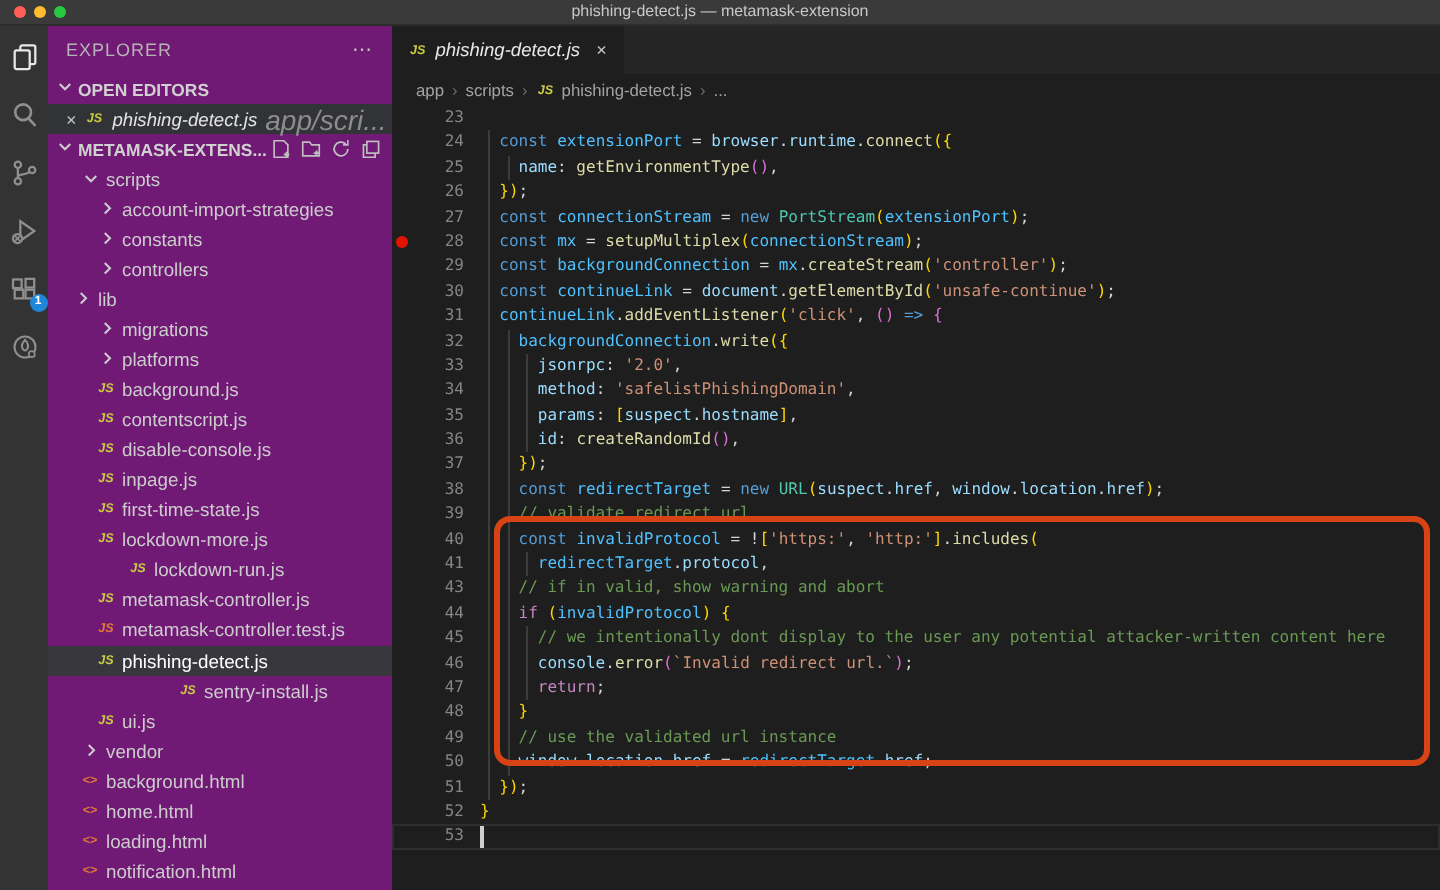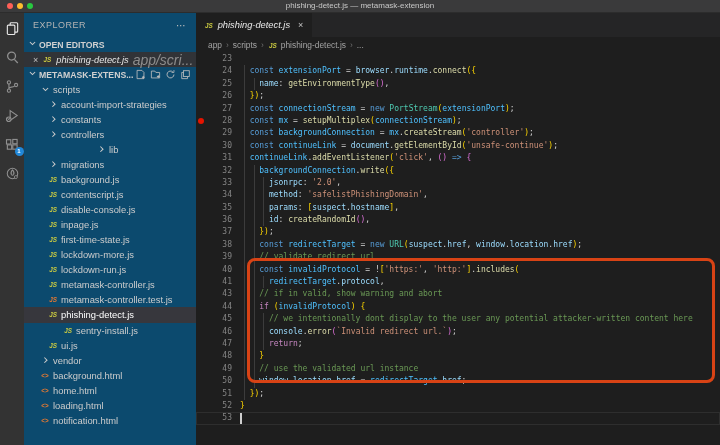--- a/index.html
+++ b/index.html
@@ -15,21 +15,21 @@
 
   
   .activitybar{width:24px;background:#333333;display:flex;flex-direction:column;
                align-items:center;padding-top:7px;gap:12px;flex-shrink:0;}
   .act{width:17px;height:17px;position:relative;display:flex;align-items:center;justify-content:center;}
   .act svg{display:block;}
   .badge{position:absolute;right:-3px;bottom:-3px;width:9px;height:9px;border-radius:50%;
          background:#2188d9;color:#fff;font-size:6px;line-height:9px;text-align:center;font-weight:bold;}
 
   
-  .sidebar{width:172px;background:#0c4a6e;color:#cccccc;flex-shrink:0;display:flex;flex-direction:column;overflow:hidden;}
+  .sidebar{width:172px;background:#701a75;color:#cccccc;flex-shrink:0;display:flex;flex-direction:column;overflow:hidden;}
   .sb-title{height:24px;display:flex;align-items:center;padding:0 9px;font-size:9px;color:#b4b4b4;letter-spacing:.5px;}
   .sb-title .dots{margin-left:auto;font-size:10px;color:#c0c0c0;letter-spacing:1px;}
   .sb-sec{height:15px;display:flex;align-items:center;font-weight:bold;font-size:8.7px;color:#d0d0d0;padding-left:3px;gap:2px;}
   .sb-sec .chev{width:10px;text-align:center;flex-shrink:0;}
   .sec-actions{margin-left:auto;display:flex;gap:4px;padding-right:5px;}
   .sec-actions svg{display:block;}
   .oe-item{height:15px;display:flex;align-items:center;background:#313337;padding-left:9px;gap:4px;font-size:9.3px;}
   .oe-item .close{color:#c0c0c0;font-size:9px;}
   .oe-name{font-style:italic;color:#e4e4e4;white-space:nowrap;}
   .oe-path{font-style:italic;color:#8d8d8d;font-size:14px;white-space:nowrap;overflow:hidden;}
@@ -202,37 +202,45 @@
           <span>constants</span>
         </div>
         <div class="tree-item" style="padding-left: 24px;">
           <span class="chev">
             <svg width="9" height="9" viewBox="0 0 12 12" fill="none" stroke="#cccccc" stroke-width="1.4">
               <path d="M4.5 2l3.5 3.5L4.5 9"></path>
             </svg>
           </span>
           <span>controllers</span>
         </div>
-        <div class="tree-item" style="padding-left: 40px; margin-left: 32px;">
+        <div class="tree-item" style="padding-left: 12px;">
           <span class="chev">
             <svg width="9" height="9" viewBox="0 0 12 12" fill="none" stroke="#cccccc" stroke-width="1.4">
               <path d="M4.5 2l3.5 3.5L4.5 9"></path>
             </svg>
           </span>
           <span>lib</span>
         </div>
         <div class="tree-item" style="padding-left: 24px;">
           <span class="chev">
             <svg width="9" height="9" viewBox="0 0 12 12" fill="none" stroke="#cccccc" stroke-width="1.4">
               <path d="M4.5 2l3.5 3.5L4.5 9"></path>
             </svg>
           </span>
           <span>migrations</span>
         </div>
         <div class="tree-item" style="padding-left: 24px;">
+          <span class="chev">
+            <svg width="9" height="9" viewBox="0 0 12 12" fill="none" stroke="#cccccc" stroke-width="1.4">
+              <path d="M4.5 2l3.5 3.5L4.5 9"></path>
+            </svg>
+          </span>
+          <span>platforms</span>
+        </div>
+        <div class="tree-item" style="padding-left: 24px;">
           <span class="fi fi-js">JS</span>
           <span>background.js</span>
         </div>
         <div class="tree-item" style="padding-left: 24px;">
           <span class="fi fi-js">JS</span>
           <span>contentscript.js</span>
         </div>
         <div class="tree-item" style="padding-left: 24px;">
           <span class="fi fi-js">JS</span>
           <span>disable-console.js</span>
@@ -242,37 +250,37 @@
           <span>inpage.js</span>
         </div>
         <div class="tree-item" style="padding-left: 24px;">
           <span class="fi fi-js">JS</span>
           <span>first-time-state.js</span>
         </div>
         <div class="tree-item" style="padding-left: 24px;">
           <span class="fi fi-js">JS</span>
           <span>lockdown-more.js</span>
         </div>
-        <div class="tree-item" style="padding-left: 24px;">
+        <div class="tree-item" style="padding-left: 40px;">
           <span class="fi fi-js">JS</span>
           <span>lockdown-run.js</span>
         </div>
         <div class="tree-item" style="padding-left: 24px;">
           <span class="fi fi-js">JS</span>
           <span>metamask-controller.js</span>
         </div>
         <div class="tree-item" style="padding-left: 24px;">
           <span class="fi fi-jst">JS</span>
           <span>metamask-controller.test.js</span>
         </div>
         <div class="tree-item sel" style="padding-left: 24px;">
           <span class="fi fi-js">JS</span>
           <span>phishing-detect.js</span>
         </div>
-        <div class="tree-item" style="padding-left: 39px;">
+        <div class="tree-item" style="padding-left: 39px; margin-left: 26px;">
           <span class="fi fi-js">JS</span>
           <span>sentry-install.js</span>
         </div>
         <div class="tree-item" style="padding-left: 24px;">
           <span class="fi fi-js">JS</span>
           <span>ui.js</span>
         </div>
         <div class="tree-item" style="padding-left: 16px;">
           <span class="chev">
             <svg width="9" height="9" viewBox="0 0 12 12" fill="none" stroke="#cccccc" stroke-width="1.4">

